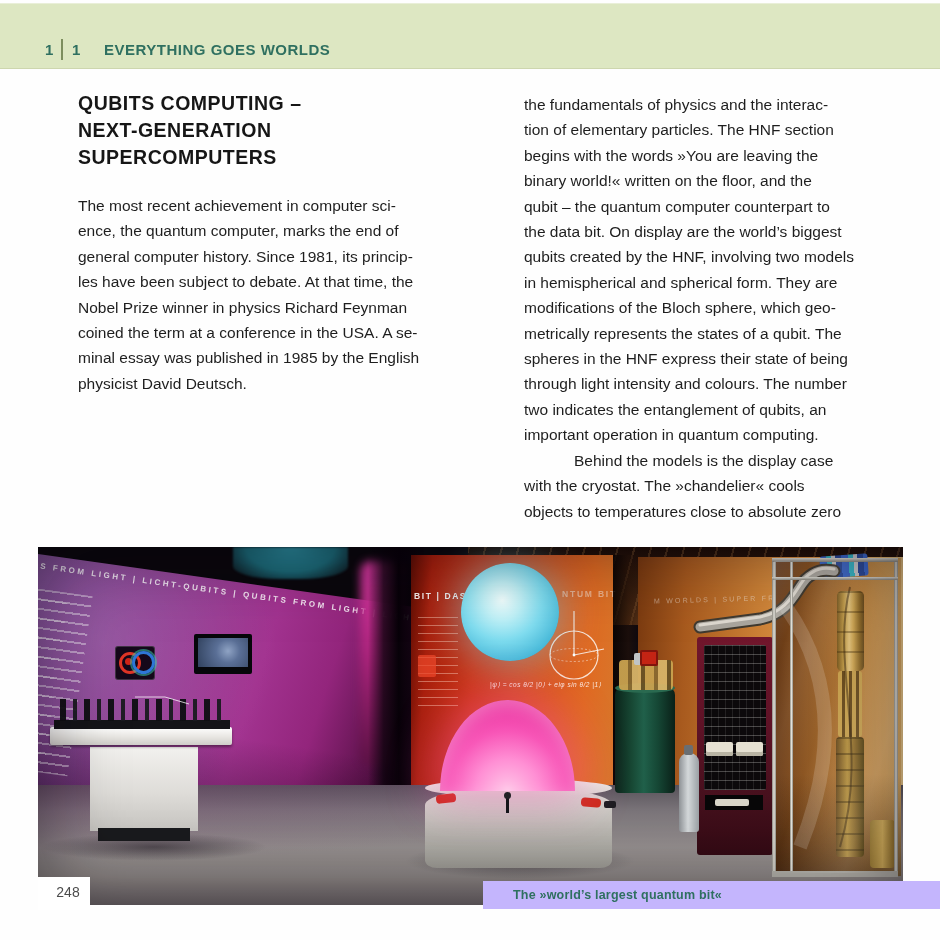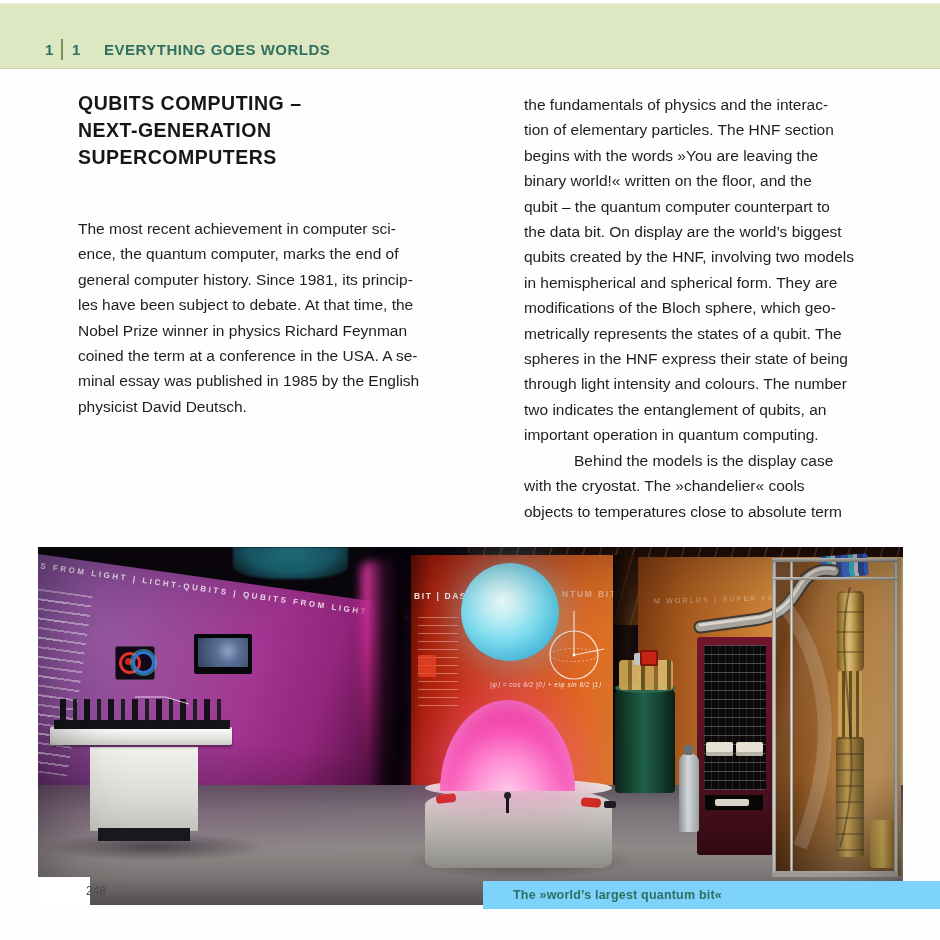--- a/index.html
+++ b/index.html
@@ -14,21 +14,21 @@
               color:#2f7060;font-size:15px;font-weight:bold;letter-spacing:.5px;}
   .header-num{width:14px;}
   .header-div{width:2px;height:21px;background:#7d8e5e;margin:0 9px 0 2px;}
   .header-title{margin-left:18px;}
 
   
   .h1{left:78px;top:90px;width:410px;font-size:19.5px;font-weight:bold;line-height:27px;
       letter-spacing:.5px;color:#161616;white-space:pre-line;}
   .prose{font-size:15.5px;line-height:25.4px;color:#1e1e1e;white-space:pre-line;margin:0;}
   .prose.indent{text-indent:50px;}
-  .col-left{left:78px;top:193px;width:392px;margin-top:23px;}
+  .col-left{left:78px;top:193px;width:392px;}
   .col-right{left:524px;top:92px;width:392px;}
 
   
   .photo{left:38px;top:547px;width:865px;height:358px;background:#0c0810;overflow:hidden;}
   .ceil-left{left:0;top:0;width:460px;height:80px;background:#0a070c;}
   .ceil-teal{left:195px;top:0;width:115px;height:32px;border-radius:0 0 40% 40%;
              background:radial-gradient(ellipse at 50% 0%,#2a8a9c 0%,#1b6a78 55%,rgba(20,70,85,0) 100%);
              filter:blur(1px);}
   .ceil-right{left:430px;top:0;width:435px;height:78px;
       background:repeating-linear-gradient(105deg,rgba(230,160,90,.20) 0 2px,rgba(0,0,0,0) 2px 16px),
@@ -154,23 +154,23 @@
   .dark-item{left:566px;top:254px;width:12px;height:7px;background:#1c1c20;border-radius:2px;}
   .dome{left:402px;top:153px;width:135px;height:91px;border-radius:50% 50% 0 0/100% 100% 0 0;
       background:radial-gradient(circle at 50% 100%,#ffc6e8 0%,#ff8fd4 28%,#f857b8 52%,#ea2f9e 78%,#d81f8c 96%);
       box-shadow:0 0 46px 8px rgba(250,80,180,.45),inset 0 6px 18px rgba(255,255,255,.35);}
   .mic-stem{left:468px;top:250px;width:3px;height:16px;background:#15151a;}
   .mic-ball{left:466px;top:245px;width:7px;height:7px;background:#222226;border-radius:50%;}
   .vignette{left:0;top:0;width:865px;height:358px;box-shadow:inset 0 0 80px rgba(8,4,12,.5);pointer-events:none;}
 
   
   .page-num-box{left:38px;top:877px;width:52px;height:33px;background:#ffffff;}
-  .page-num{position:absolute;left:16px;top:7px;width:52px;text-align:right;
-            font-size:12px;color:#4c4c4c;}
-  .caption-bar{left:483px;top:881px;width:457px;height:28px;background:#7dd3fc;}
+  .page-num{position:absolute;left:4px;top:7px;width:52px;text-align:center;
+            font-size:14px;color:#4c4c4c;}
+  .caption-bar{left:483px;top:881px;width:457px;height:28px;background:#c4b5fd;}
   .caption-text{position:absolute;left:30px;top:0;line-height:28px;font-size:12.5px;
                 font-weight:bold;color:#2f7060;letter-spacing:.2px;}
 </style>
 </head>
 <body>
 
 <div class="page">
 
   <div class="abs header-band">
     <div class="header-row">
@@ -206,21 +206,21 @@
 qubits created by the HNF, involving two models
 in hemispherical and spherical form. They are
 modifications of the Bloch sphere, which geo-
 metrically represents the states of a qubit. The
 spheres in the HNF express their state of being
 through light intensity and colours. The number
 two indicates the entanglement of qubits, an
 important operation in quantum computing.</p>
     <p class="prose indent">Behind the models is the display case
 with the cryostat. The »chandelier« cools
-objects to temperatures close to absolute term</p>
+objects to temperatures close to absolute zero</p>
   </div>
 
   <div class="abs photo">
     <div class="abs ceil-left"></div>
     <div class="abs ceil-teal"></div>
     <div class="abs ceil-right"></div>
 
     <div class="abs purple-wall">
       <div class="wall-title">S FROM LIGHT | LICHT-QUBITS | QUBITS FROM LIGHT | LICHT-Q</div>
       <div class="wall-labels"></div>

